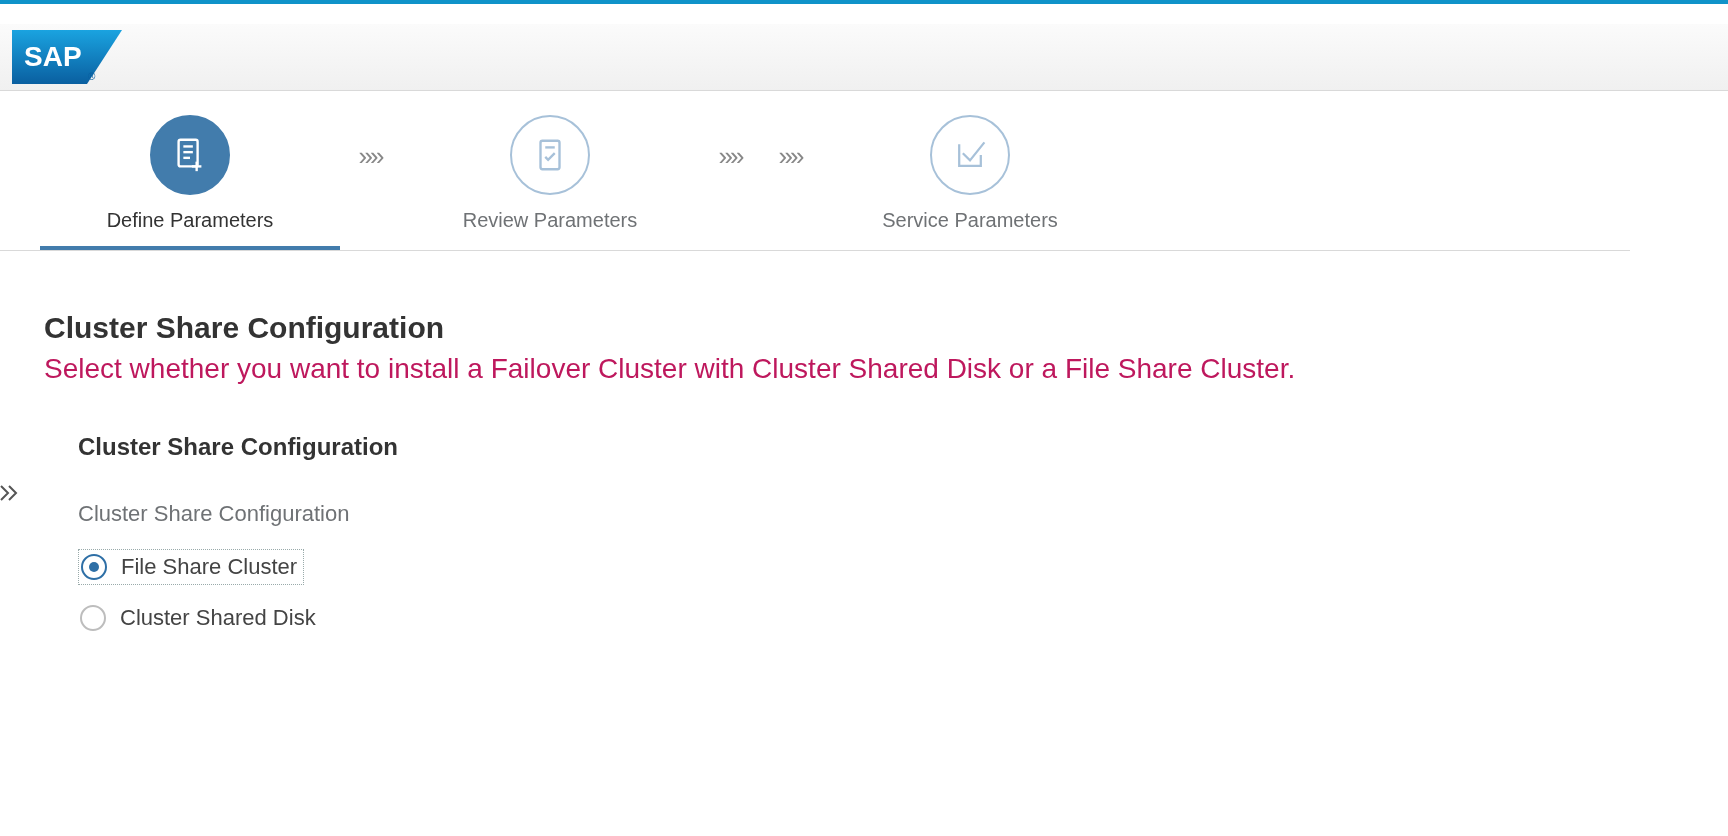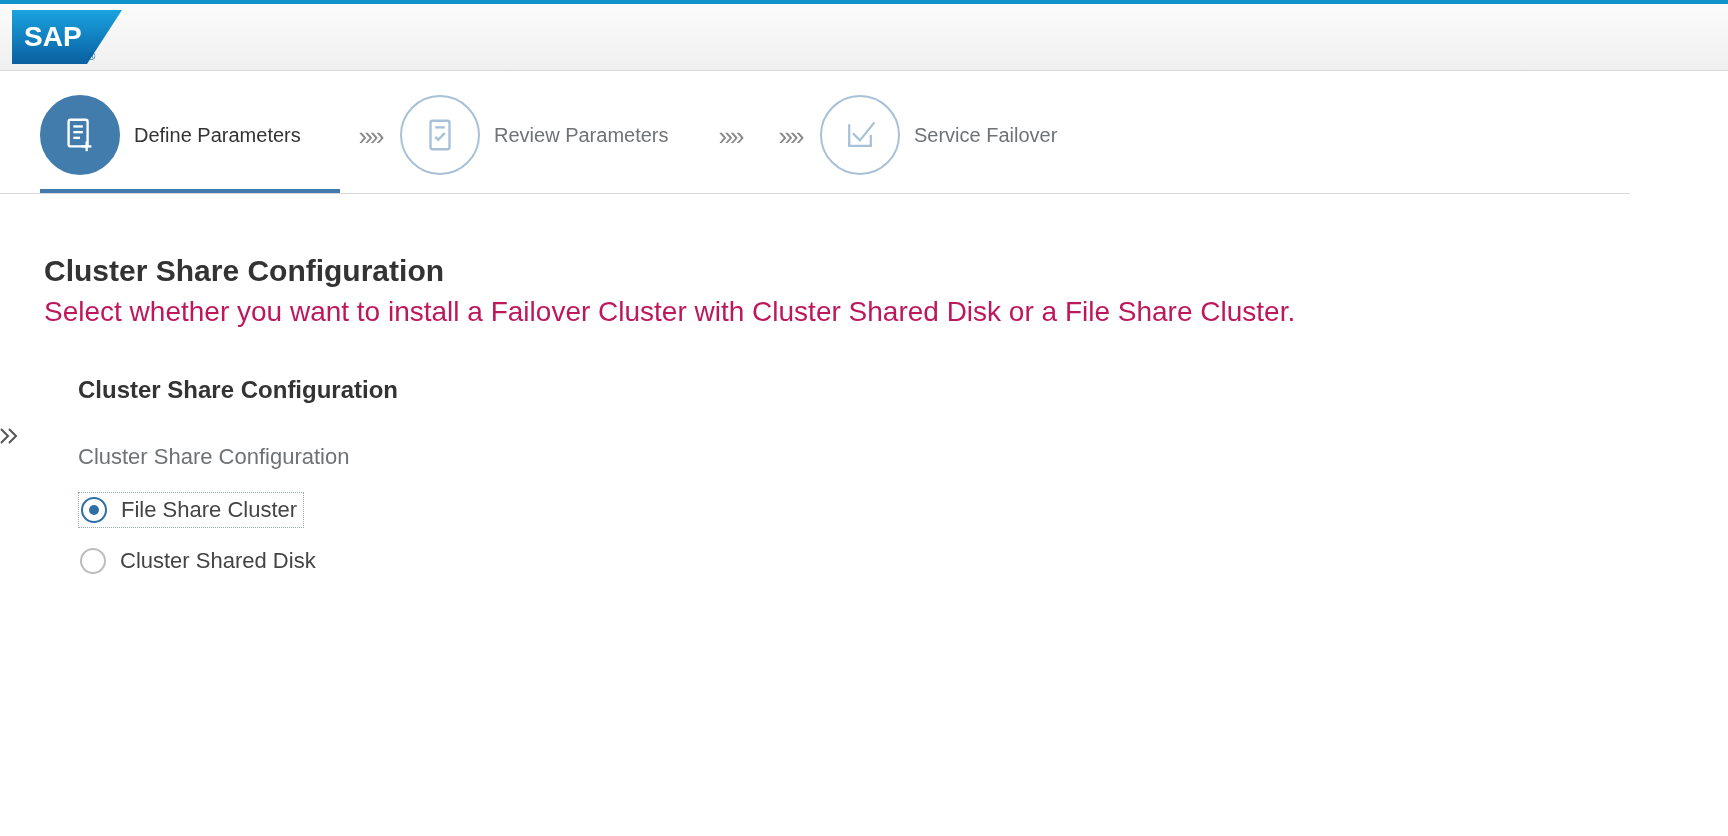--- a/index.html
+++ b/index.html
@@ -11,31 +11,32 @@
     --divider:#d9d9d9;
     --radio-blue:#2e6fa6;
   }
   html,body{margin:0;padding:0;font-family:Arial,Helvetica,sans-serif;color:var(--text);}
   .top-accent{height:4px;background:var(--sap-blue);}
   .header{
     display:flex;align-items:flex-start;gap:24px;
     background:linear-gradient(#fbfbfb,#f0f0f0);
     border-bottom:1px solid var(--divider);
     padding:6px 0 6px 12px;
+    margin-top:20px;
   }
   .sap-logo-wrap{position:relative;width:110px;height:54px;}
   .page-title{font-size:28px;color:#4a4a4a;font-weight:400;}
   
   .steps{
     display:flex;align-items:flex-start;justify-content:flex-start;
     padding:24px 40px 0 40px;border-bottom:1px solid var(--divider);
     max-width:1550px;
   }
   .step{
-    display:flex;align-items:center;gap:14px;
+    display:flex;flex-direction:column;align-items:center;gap:14px;
     width:300px;padding-bottom:14px;
   }
   .step-circle{
     width:76px;height:76px;border-radius:50%;
     display:flex;align-items:center;justify-content:center;
     border:2px solid var(--step-inactive);color:var(--step-inactive);
     background:#fff;
   }
   .step.active .step-circle{
     background:var(--step-active-bg);border-color:var(--step-active-bg);color:#fff;
@@ -126,21 +127,21 @@
 
   <div class="sep">»»</div>
 
   <div class="step">
     <div class="step-circle">
       <svg width="36" height="36" viewBox="0 0 40 40" fill="none" stroke="currentColor" stroke-width="2.5">
         <polyline points="8,8 8,32 32,32 32,20"></polyline>
         <polyline points="12,18 20,26 36,6"></polyline>
       </svg>
     </div>
-    <div class="step-label">Service Failover</div>
+    <div class="step-label">Service Parameters</div>
   </div>
 
 </div>
 
 <div class="content">
   <h1 class="section-title">Cluster Share Configuration</h1>
   <p class="section-desc">Select whether you want to install a Failover Cluster with Cluster Shared Disk or a File Share Cluster.</p>
 
   <div class="expand-handle">
     <svg width="24" height="24" viewBox="0 0 24 24" fill="none" stroke="#555" stroke-width="2">

